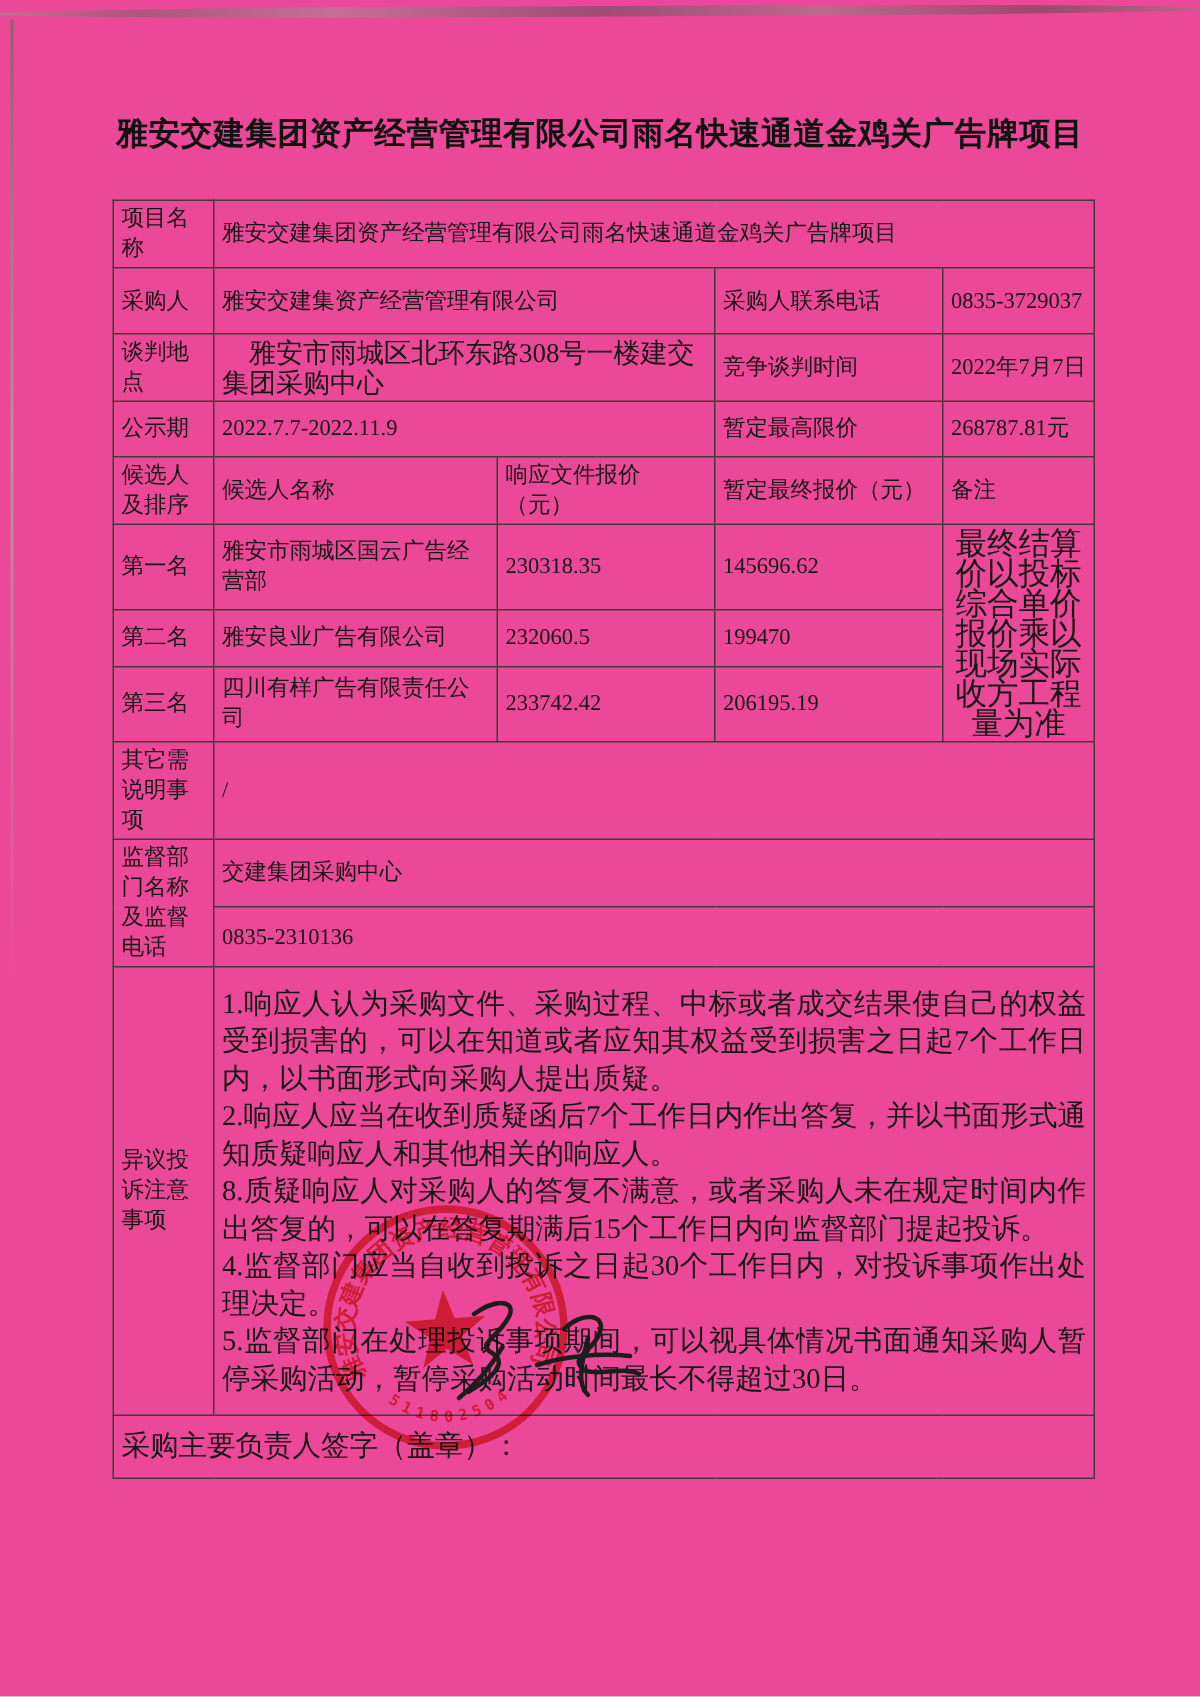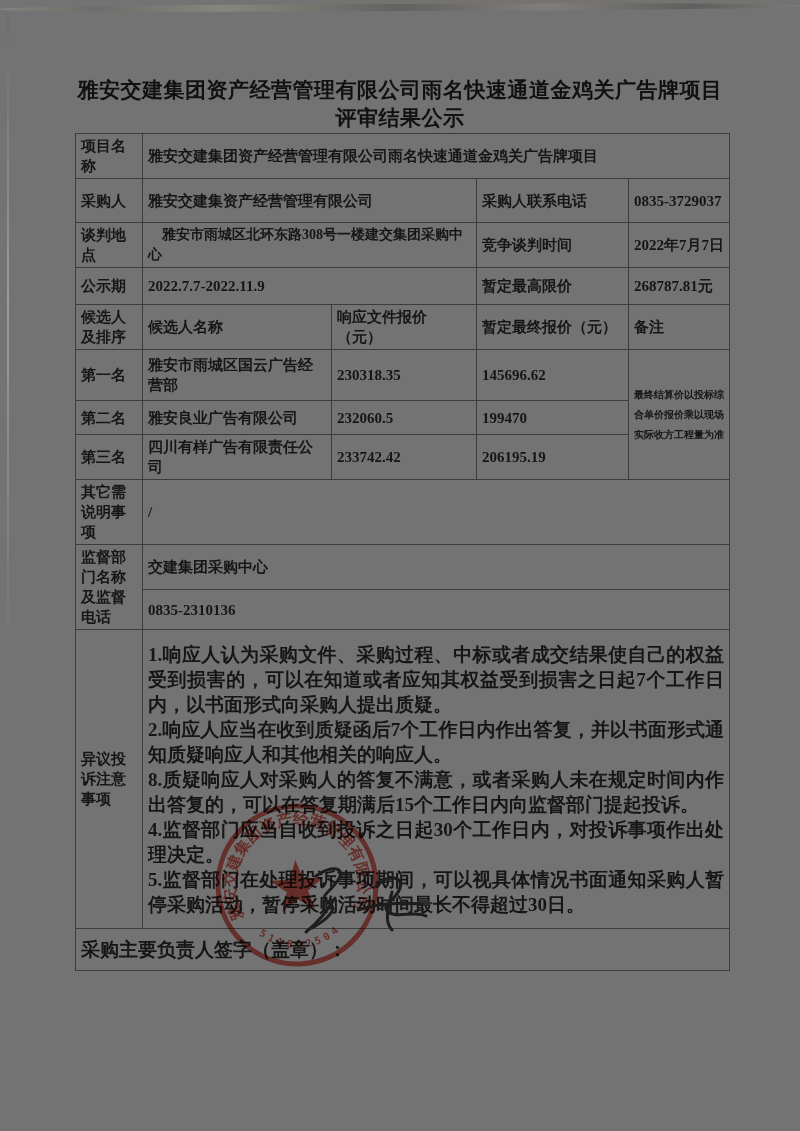--- a/index.html
+++ b/index.html
@@ -1,19 +1,19 @@
 <!DOCTYPE html>
 <html><head>
 <meta charset="utf-8">
 <style>
   * { margin:0; padding:0; box-sizing:border-box; }
   html,body { background:#e8e8e8; }
   .page {
     position:relative; width:800px; height:1131px;
-    background:#737373; margin:0 auto; overflow:hidden;
+    background:#ec4899; margin:0 auto; overflow:hidden;
     font-family:"Liberation Serif","DejaVu Serif",serif;
     color:#191919;
   }
   
   .scan-top {
     position:absolute; top:4px; left:-4px; width:810px; height:7px;
     background:linear-gradient(90deg,#9a948c 0%,#6b665f 12%,#9d978f 28%,#55504a 50%,#8d8781 68%,#4e4a45 86%,#8a847c 100%);
     opacity:.5; transform:rotate(-0.25deg); border-radius:50% / 70%;
   }
   .scan-left {
@@ -25,31 +25,31 @@
   .title {
     position:absolute; top:76px; left:0; width:100%;
     text-align:center; font-family:"Liberation Sans","DejaVu Sans",sans-serif;
     font-weight:700; font-size:21px; line-height:28px; color:#111;
     letter-spacing:.5px;
   }
   
   table.doc {
     position:absolute; left:75px; top:133px; width:655px;
     border-collapse:collapse; table-layout:fixed;
-    font-size:15px; color:#161616;font-weight:bold;
+    font-size:15px; color:#161616;
   }
   table.doc td {
     border:1.6px solid #3c3c3c; padding:2px 5px;
     vertical-align:middle; line-height:20px;
     overflow:hidden;
   }
   td.lbl { text-align:left; padding-left:4px; padding-right:2px; }
   td.ctr { text-align:left; }
-  td.addr { font-size:14px; text-indent:1em; line-height:19px; }
-  td.remark { text-align:center; font-size:10px; line-height:22px; padding:2px 6px; }
+  td.addr { font-size:18px; text-indent:1em; line-height:19px; }
+  td.remark { text-align:center; font-size:21px; line-height:22px; padding:2px 6px; }
   td.notice-cell { padding:6px 9px; }
   .notice-par { text-align:justify; line-height:25px; font-size:19px; }
   td.sign-cell { padding-left:6px; font-size:19px; }
   
   .stamp {
     position:absolute; left:211px; top:799px; width:172px; height:172px;
     opacity:.85; transform:rotate(-4deg); pointer-events:none;
     mix-blend-mode:multiply;
   }
   
@@ -61,21 +61,20 @@
 </head>
 <body>
 
 <div class="page">
 
   <div class="scan-top"></div>
   <div class="scan-left"></div>
 
   <div class="title">
     <div>雅安交建集团资产经营管理有限公司雨名快速通道金鸡关广告牌项目</div>
-    <div>评审结果公示</div>
   </div>
 
   <table class="doc">
     <colgroup>
       <col style="width:67px">
         <col style="width:189px">
         <col style="width:145px">
         <col style="width:152px">
         <col style="width:101px">
     </colgroup>

